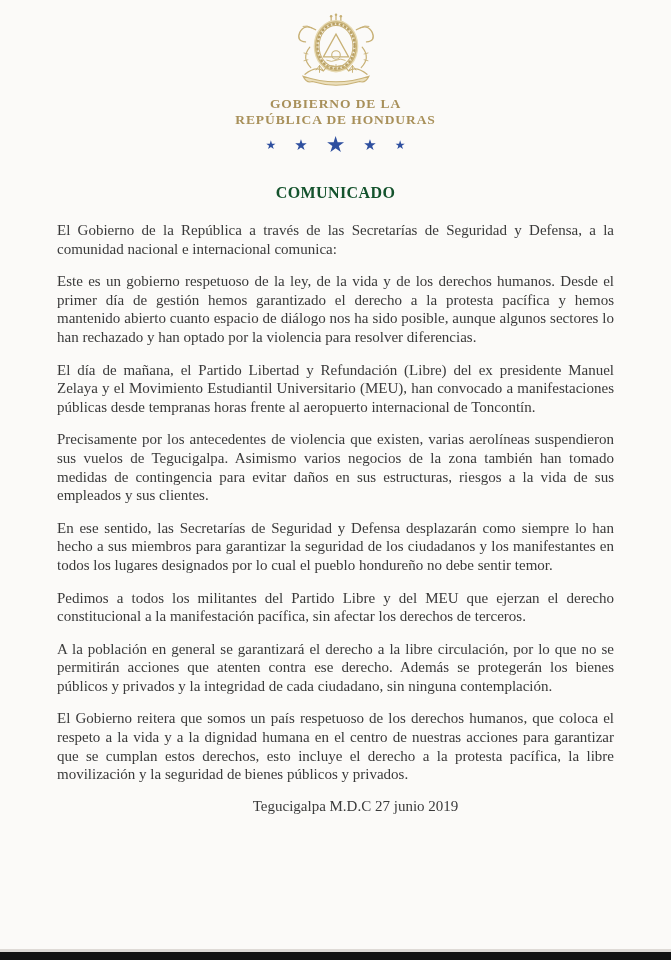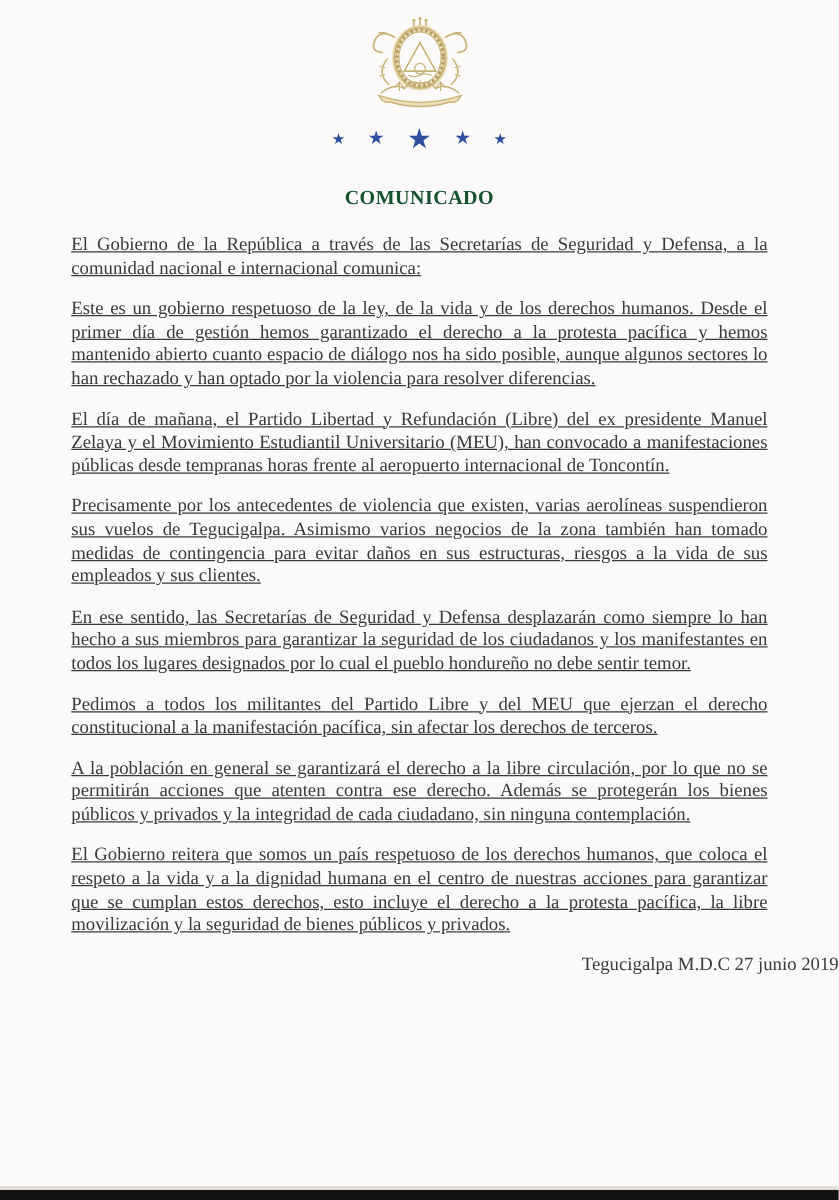--- a/index.html
+++ b/index.html
@@ -50,26 +50,25 @@
     color: #14532d;
   }
 
   .body-text { margin: 19px 57px 0 57px; }
   .body-text p {
     margin: 0 0 14px 0;
     font-size: 15px;
     line-height: 18.6px;
     text-align: justify;
     color: #3a3a3a;
-    text-decoration: underline;
   }
 
   .dateline {
     margin-top: 4px;
-    text-align: right;
+    text-align: center;
     font-size: 15px;
     color: #3a3a3a;
     padding-left: 40px;
   }
 
   .bottom-shadow {
     position: absolute;
     left: 0; right: 0; bottom: 8px;
     height: 3px;
     background: #dedad6;
@@ -114,20 +113,24 @@
         <path d="M36 42 l-4 -1 M36 48 l-4 1 M94 42 l4 -1 M94 48 l4 1" stroke-width="0.9"></path>
 
         <path d="M33 63 q11 -9 19 -3.5 q6 -8 13 -4 q7 -4 13 4 q8 -5.5 19 3.5" stroke-width="1.2"></path>
 
         <path d="M48 61 v-7 M48 54 l-3.5 4.5 M48 54 l3.5 4.5 M82 61 v-7 M82 54 l-3.5 4.5 M82 54 l3.5 4.5 M65 59 v-6" stroke-width="1"></path>
 
         <path d="M31 65 q34 11.5 68 0 q-3.5 7.5 -9.5 5.5 q-24.5 7.5 -49 0 q-6 2 -9.5 -5.5 Z" fill="#ece0bd" stroke-width="1.1"></path>
       </g>
     </svg>
 
+    <div class="org-name">
+      <span class="line">GOBIERNO DE LA</span>
+      <span class="line">REPÚBLICA DE HONDURAS</span>
+    </div>
 
     <div class="stars-row">
       <span class="star s-small">★</span>
       <span class="star s-medium">★</span>
       <span class="star s-large">★</span>
       <span class="star s-medium">★</span>
       <span class="star s-small">★</span>
     </div>
   </div>
 

